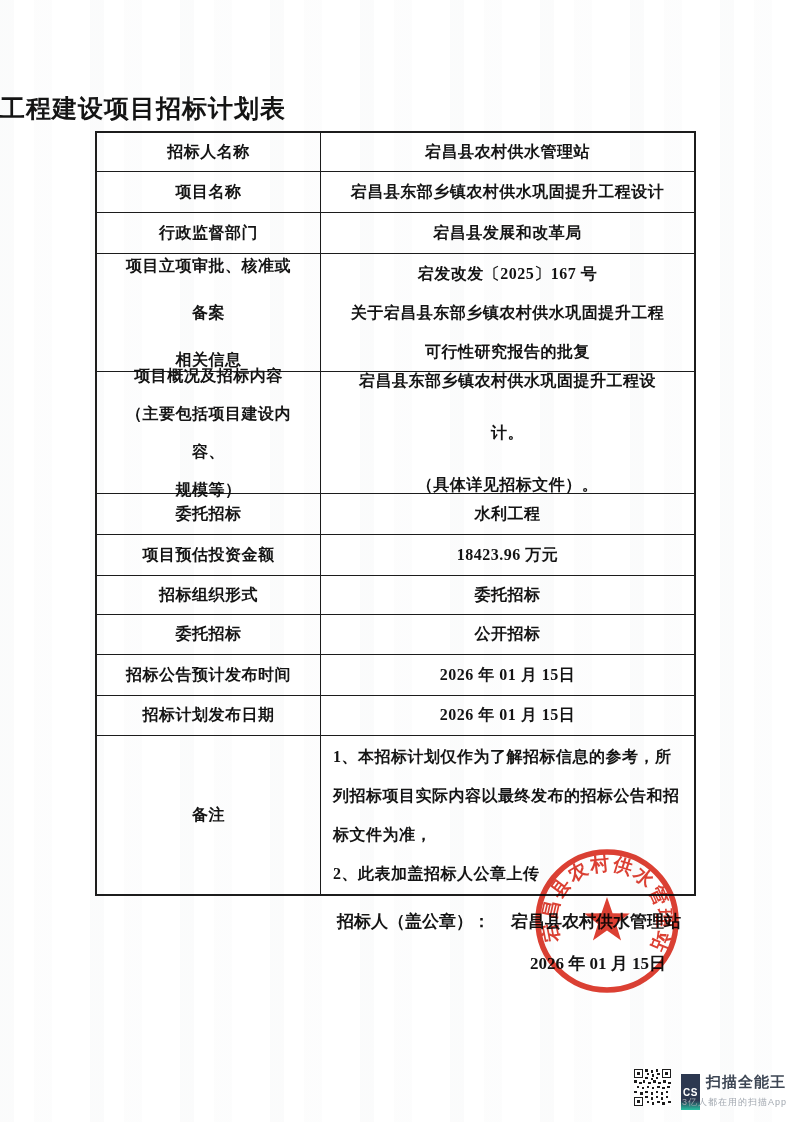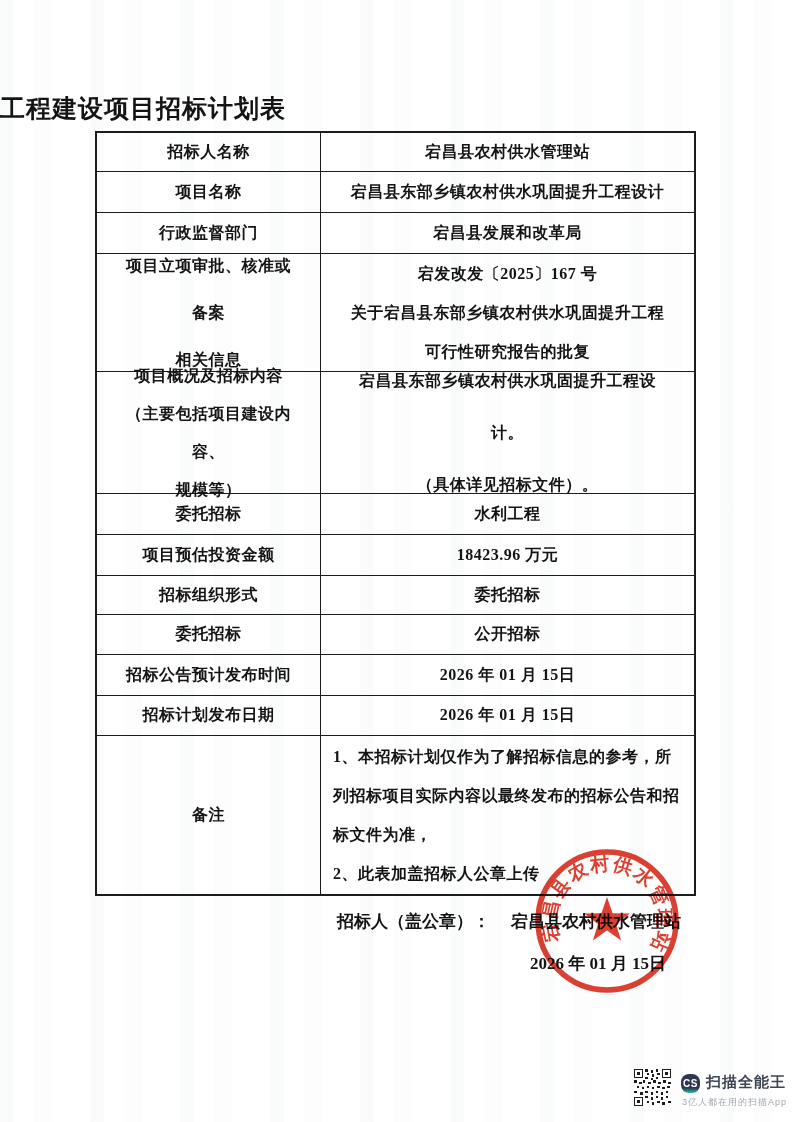--- a/index.html
+++ b/index.html
@@ -43,21 +43,21 @@
   .footer-line1 .signer-value{margin-left:21px;}
   .footer-date{position:absolute;left:530px;top:952px;font-size:17px;font-weight:600;z-index:1;}
   .stamp{
     position:absolute;left:527px;top:841px;width:160px;height:160px;z-index:3;
     mix-blend-mode:multiply;opacity:0.92;
   }
   .stamp text{font-family:"Liberation Serif","DejaVu Serif",serif;font-weight:700;}
   .watermark{position:absolute;left:630px;top:1062px;width:150px;height:52px;z-index:1;}
   .qr{position:absolute;left:4px;top:7px;width:37px;height:37px;}
   .cs-logo{
-    position:absolute;left:51px;top:12px;width:19px;height:19px;border-radius:8px;
+    position:absolute;left:51px;top:12px;width:19px;height:36px;border-radius:0;
     background:linear-gradient(180deg,#2c3850 0%,#2c3850 74%,#29bfa2 100%);
     color:#ffffff;font-family:"Liberation Sans","DejaVu Sans",sans-serif;
     font-size:10px;font-weight:700;display:flex;align-items:center;justify-content:center;
     letter-spacing:0.5px;
   }
   .app-name{
     position:absolute;left:76px;top:11px;font-family:"Liberation Sans","DejaVu Sans",sans-serif;
     font-size:15px;font-weight:700;color:#3d4654;letter-spacing:1px;white-space:nowrap;
   }
   .tagline{

